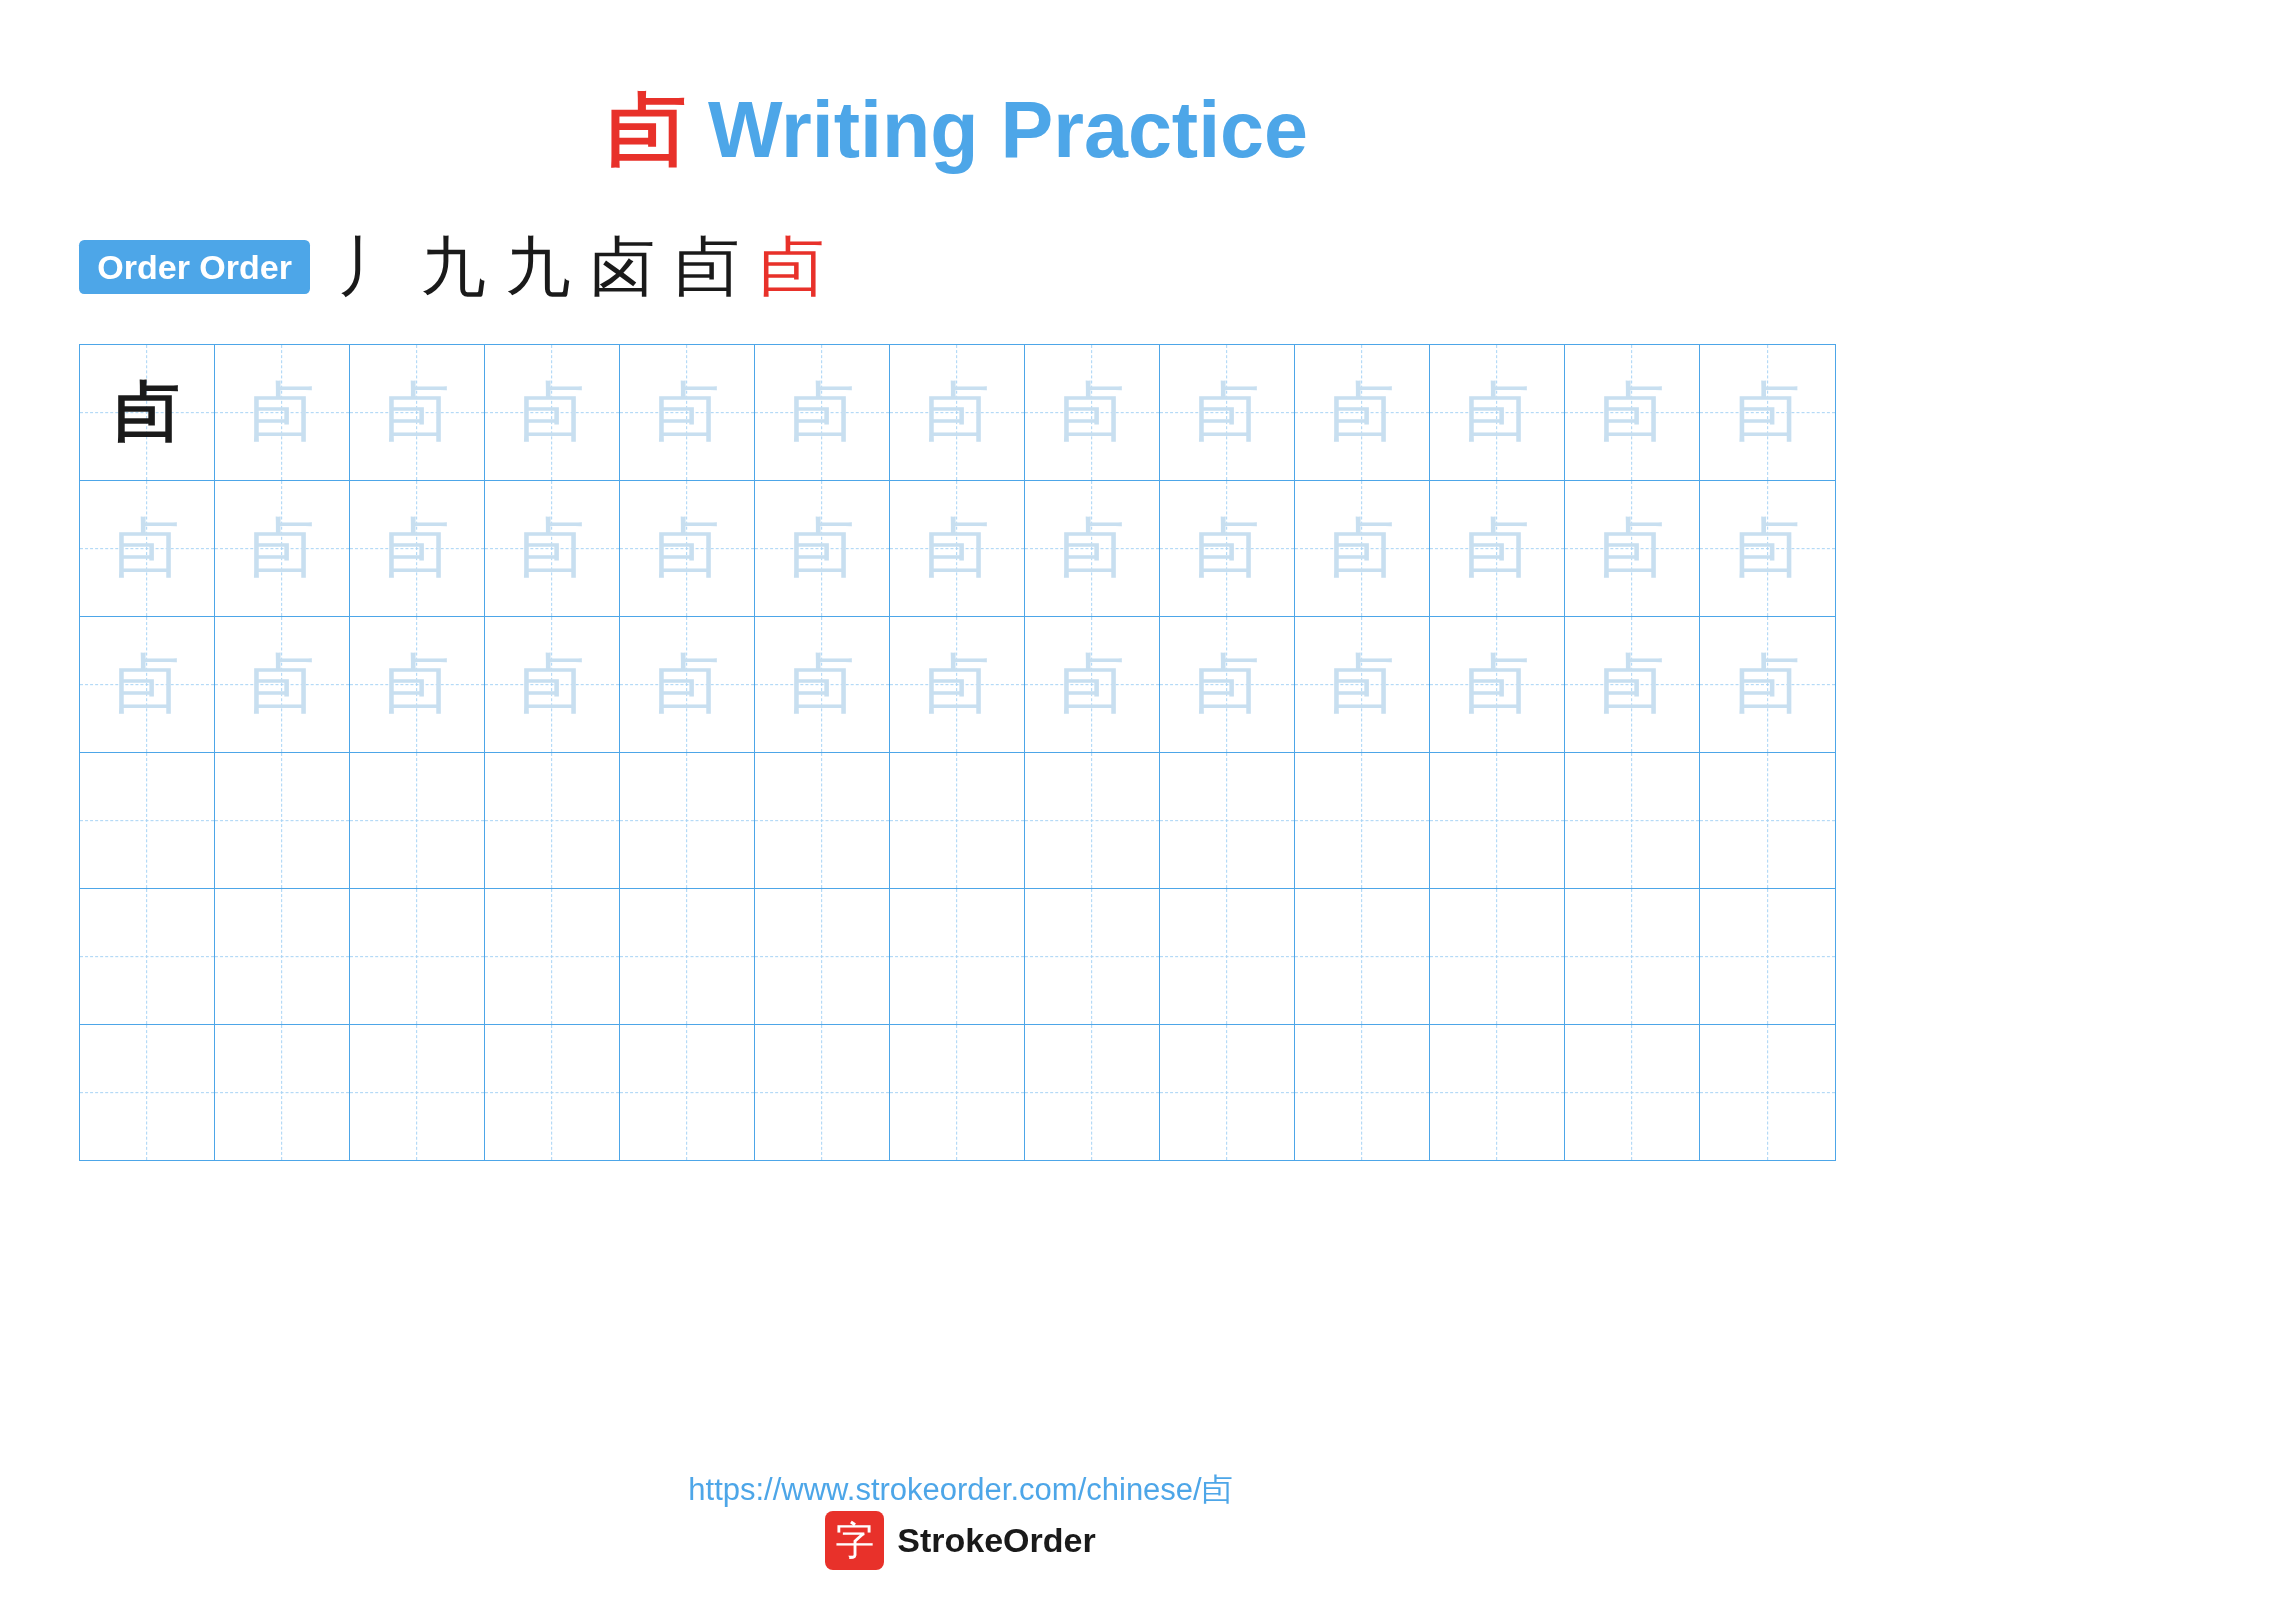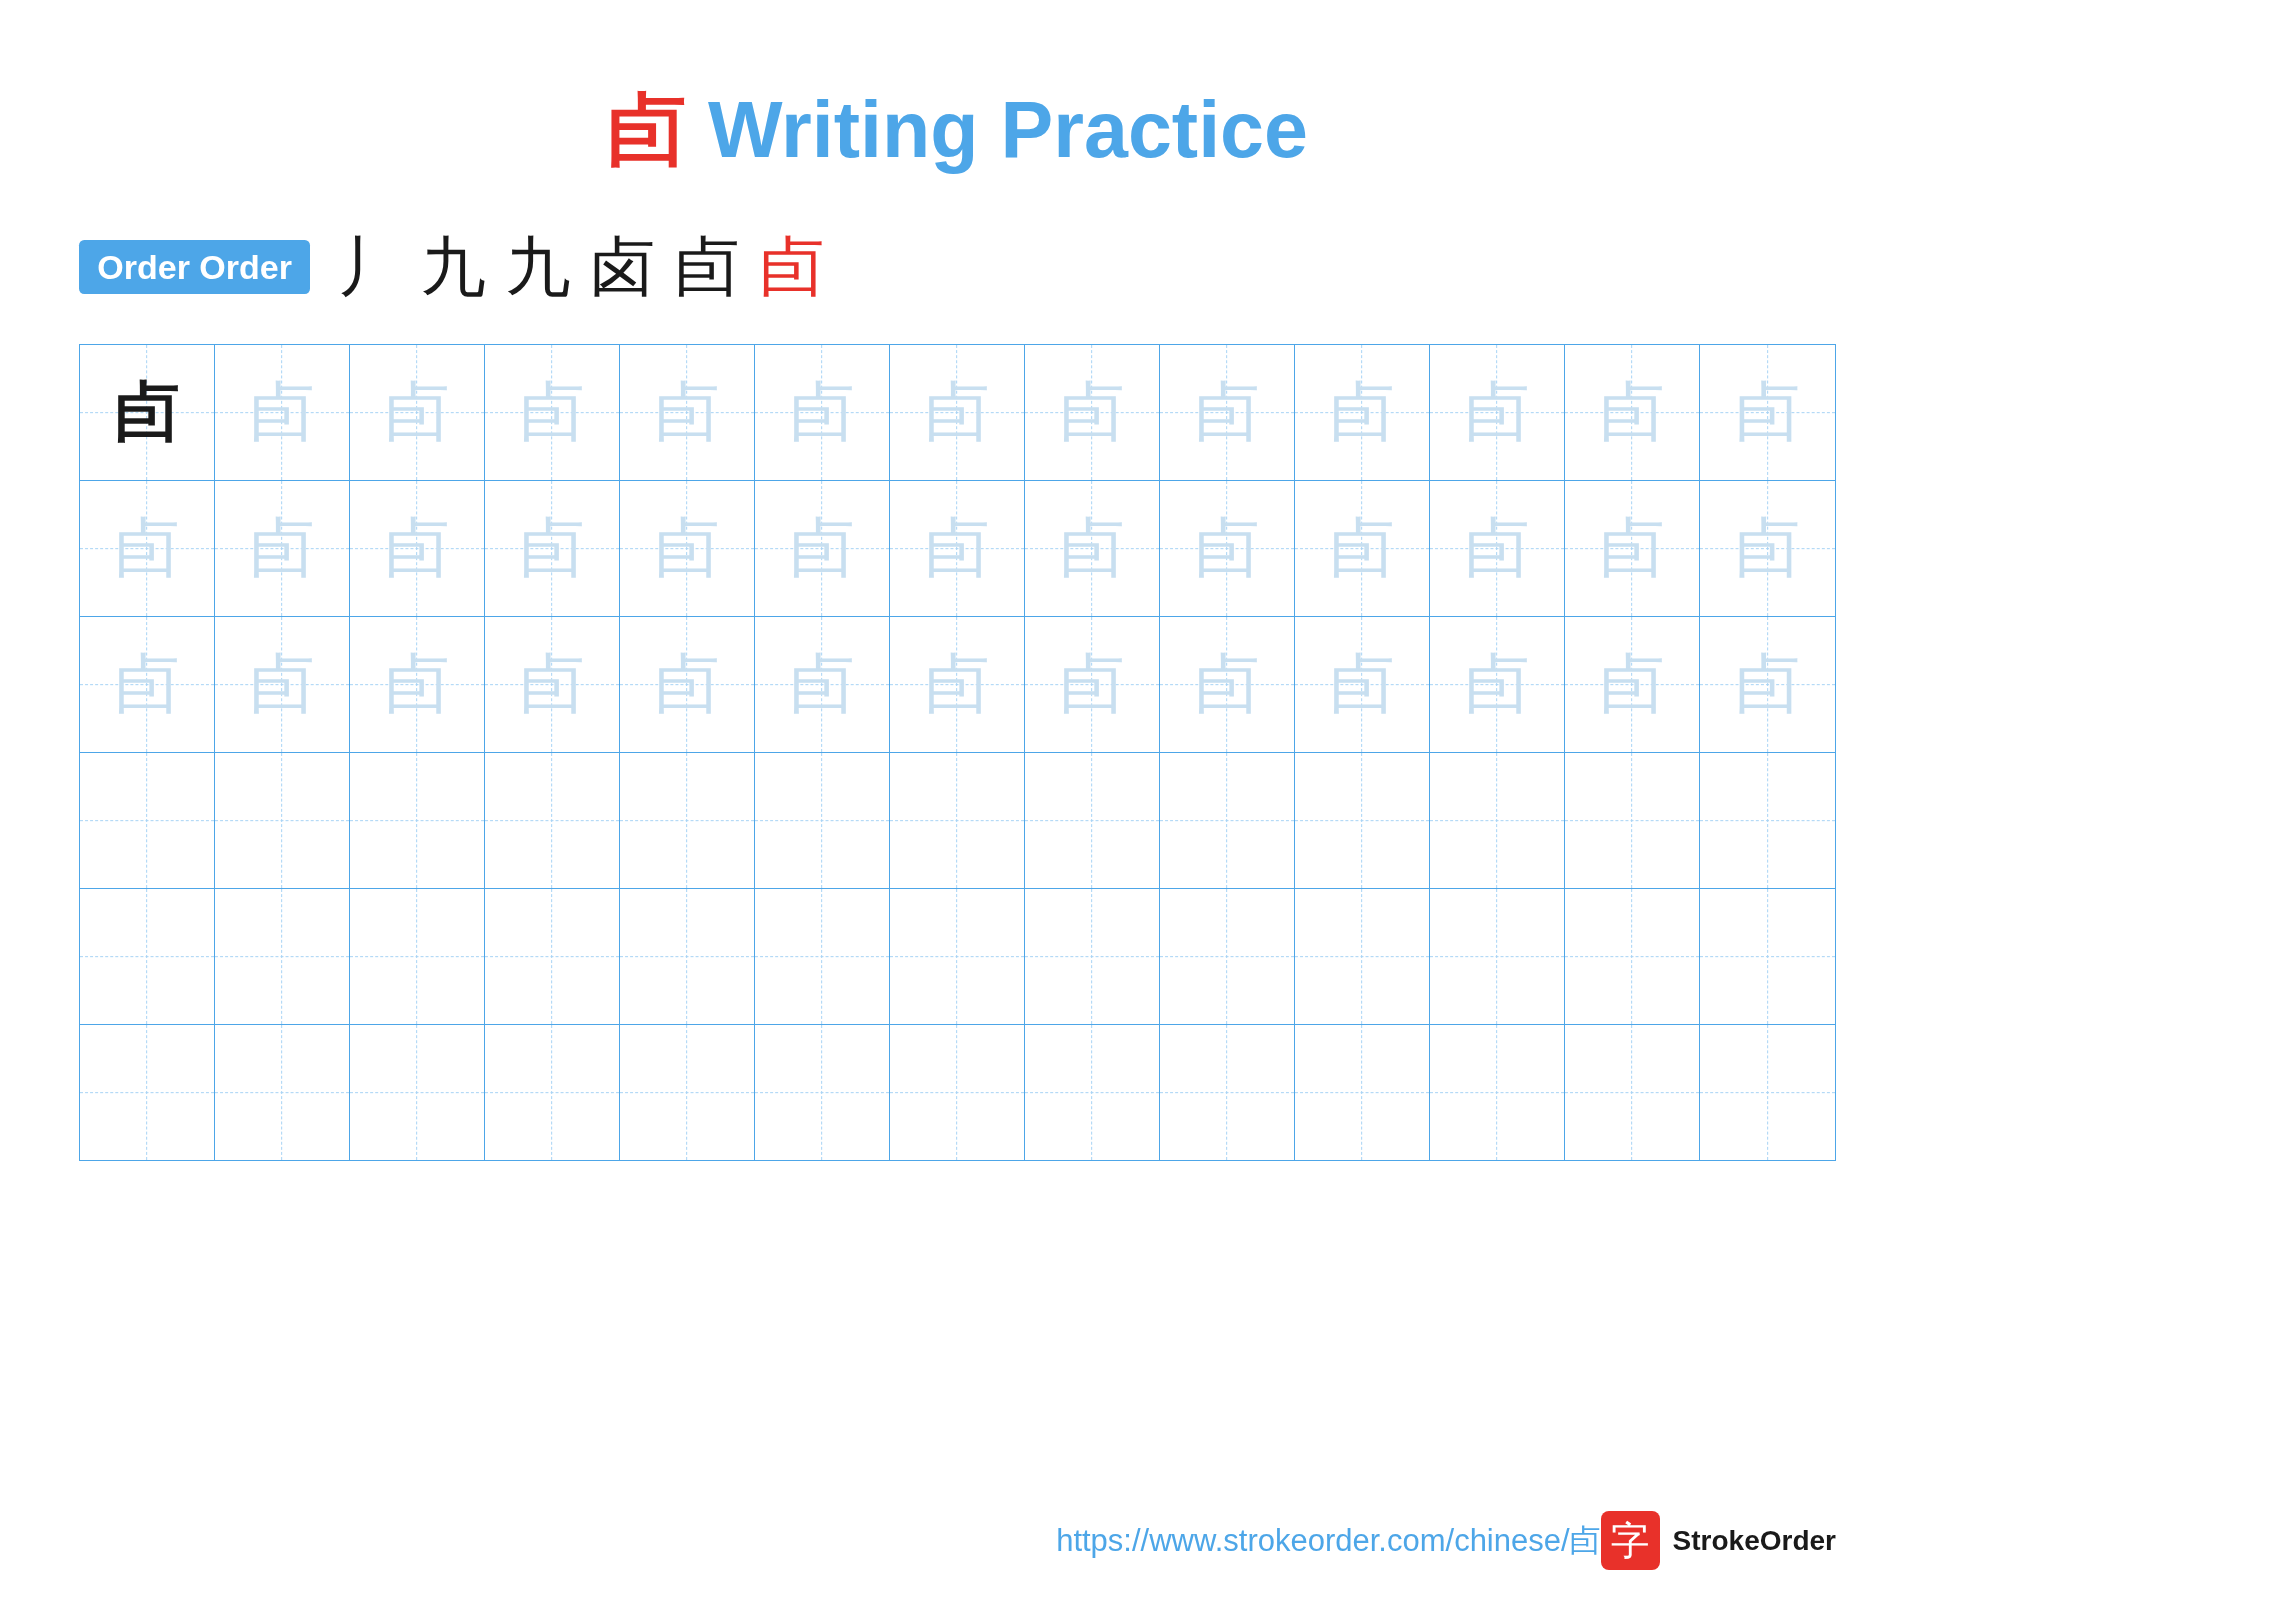--- a/index.html
+++ b/index.html
@@ -132,21 +132,22 @@
     }
 
     
     .footer {
       position: absolute;
       bottom: 52px;
       left: 85px;
       right: 79px;
       display: flex;
       align-items: center;
-      justify-content: flex-end;
+      justify-content: center;
+      flex-direction: column;
     }
     .footer-url {
       font-size: 31px;
       color: #4da6e8;
     }
     .footer-logo {
       display: flex;
       align-items: center;
       gap: 13px;
     }
@@ -155,21 +156,21 @@
       height: 59px;
       background: #e8312a;
       border-radius: 7.9px;
       display: flex;
       align-items: center;
       justify-content: center;
       font-size: 39px;
       color: white;
     }
     .logo-text {
-      font-size: 28px;
+      font-size: 34px;
       font-weight: bold;
       color: #1a1a1a;
     }
   </style>
 </head>
 <body>
 
 <div class="page-content">
 
   <div class="title-section">

